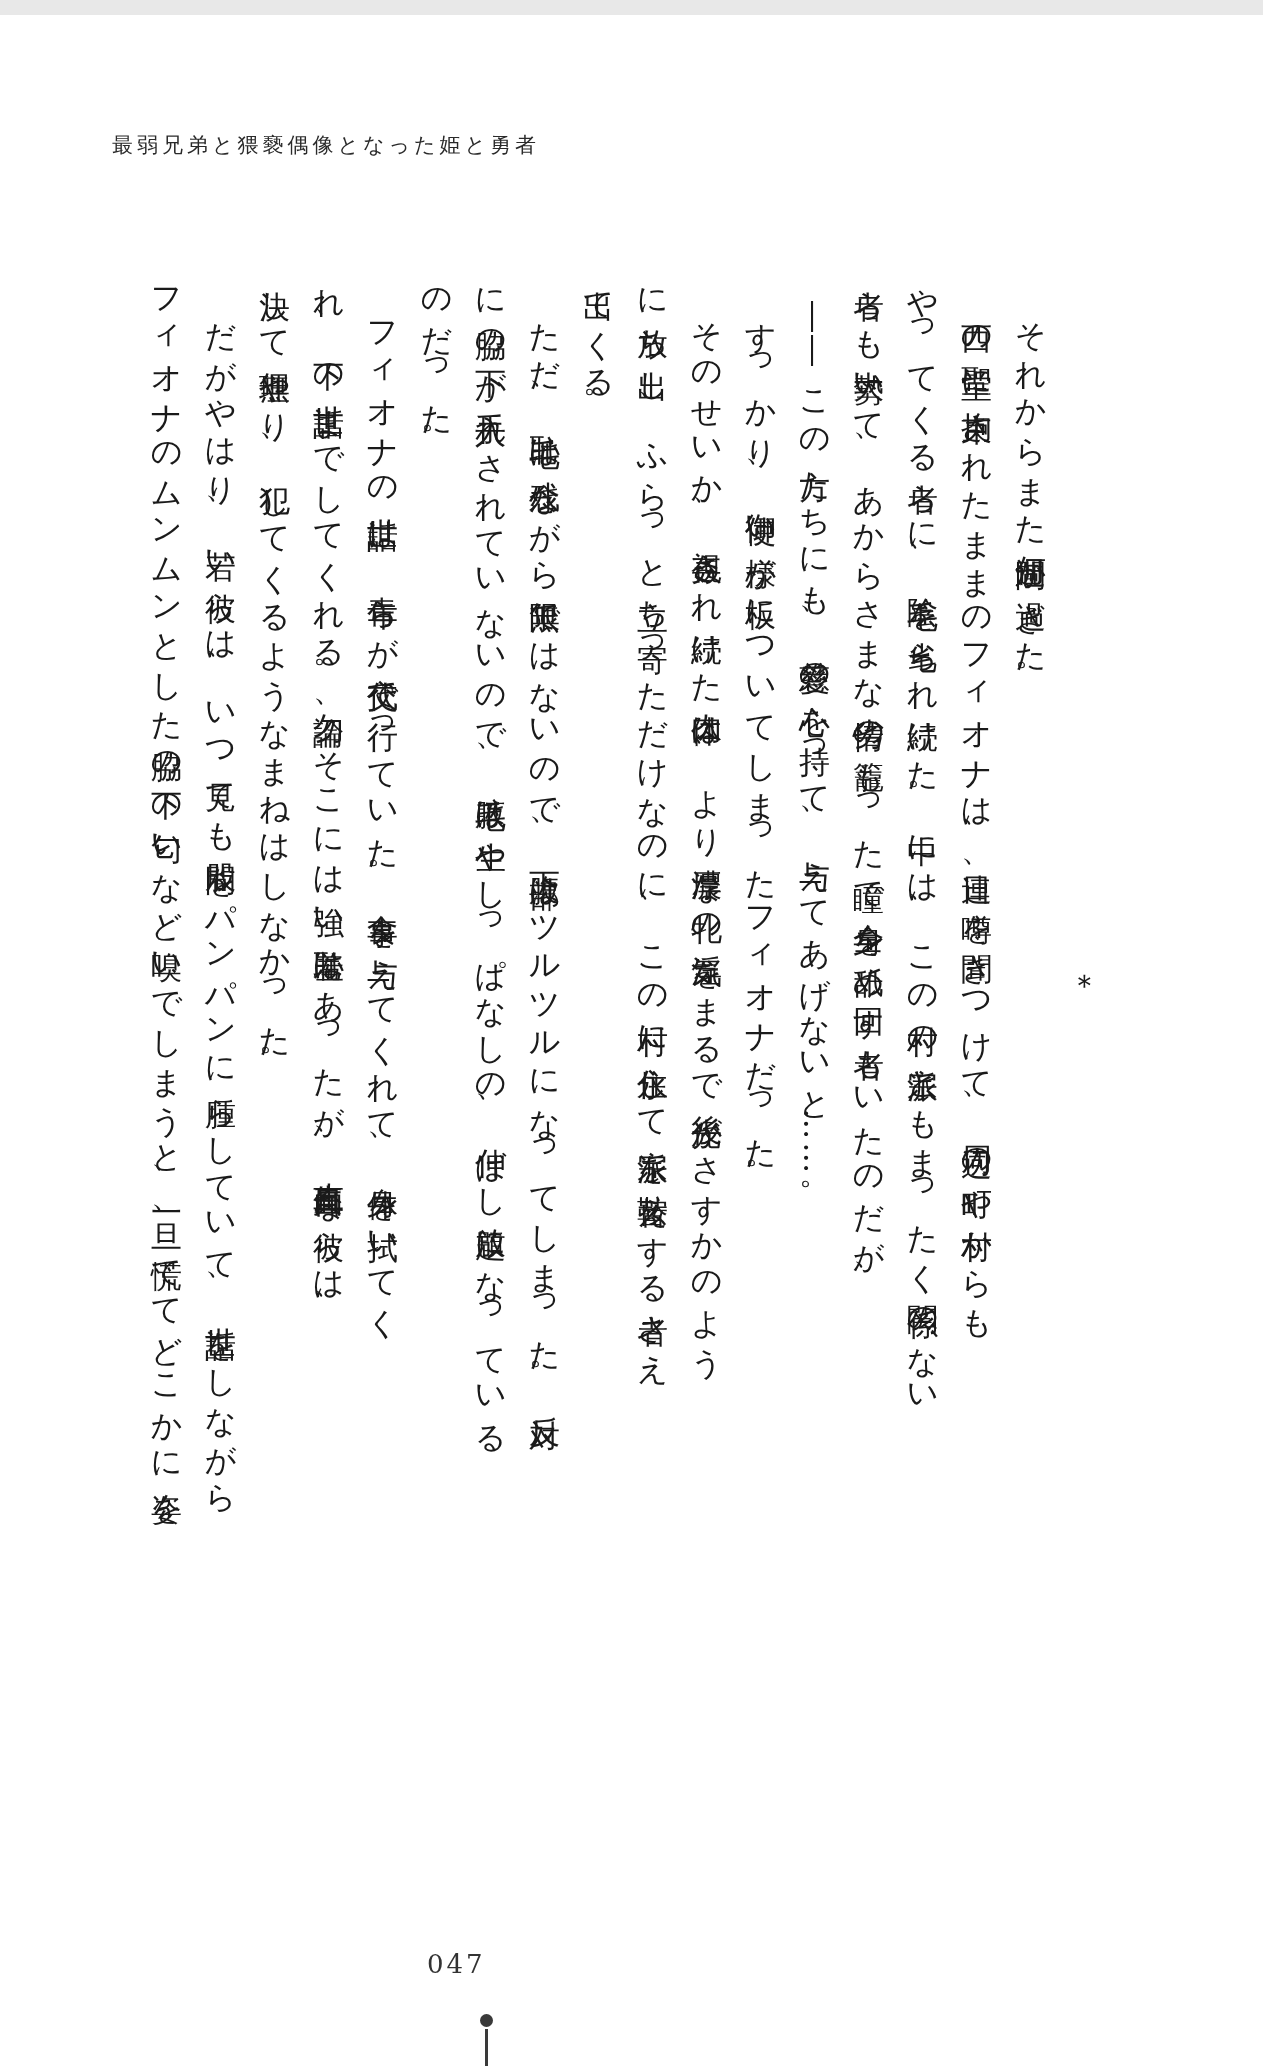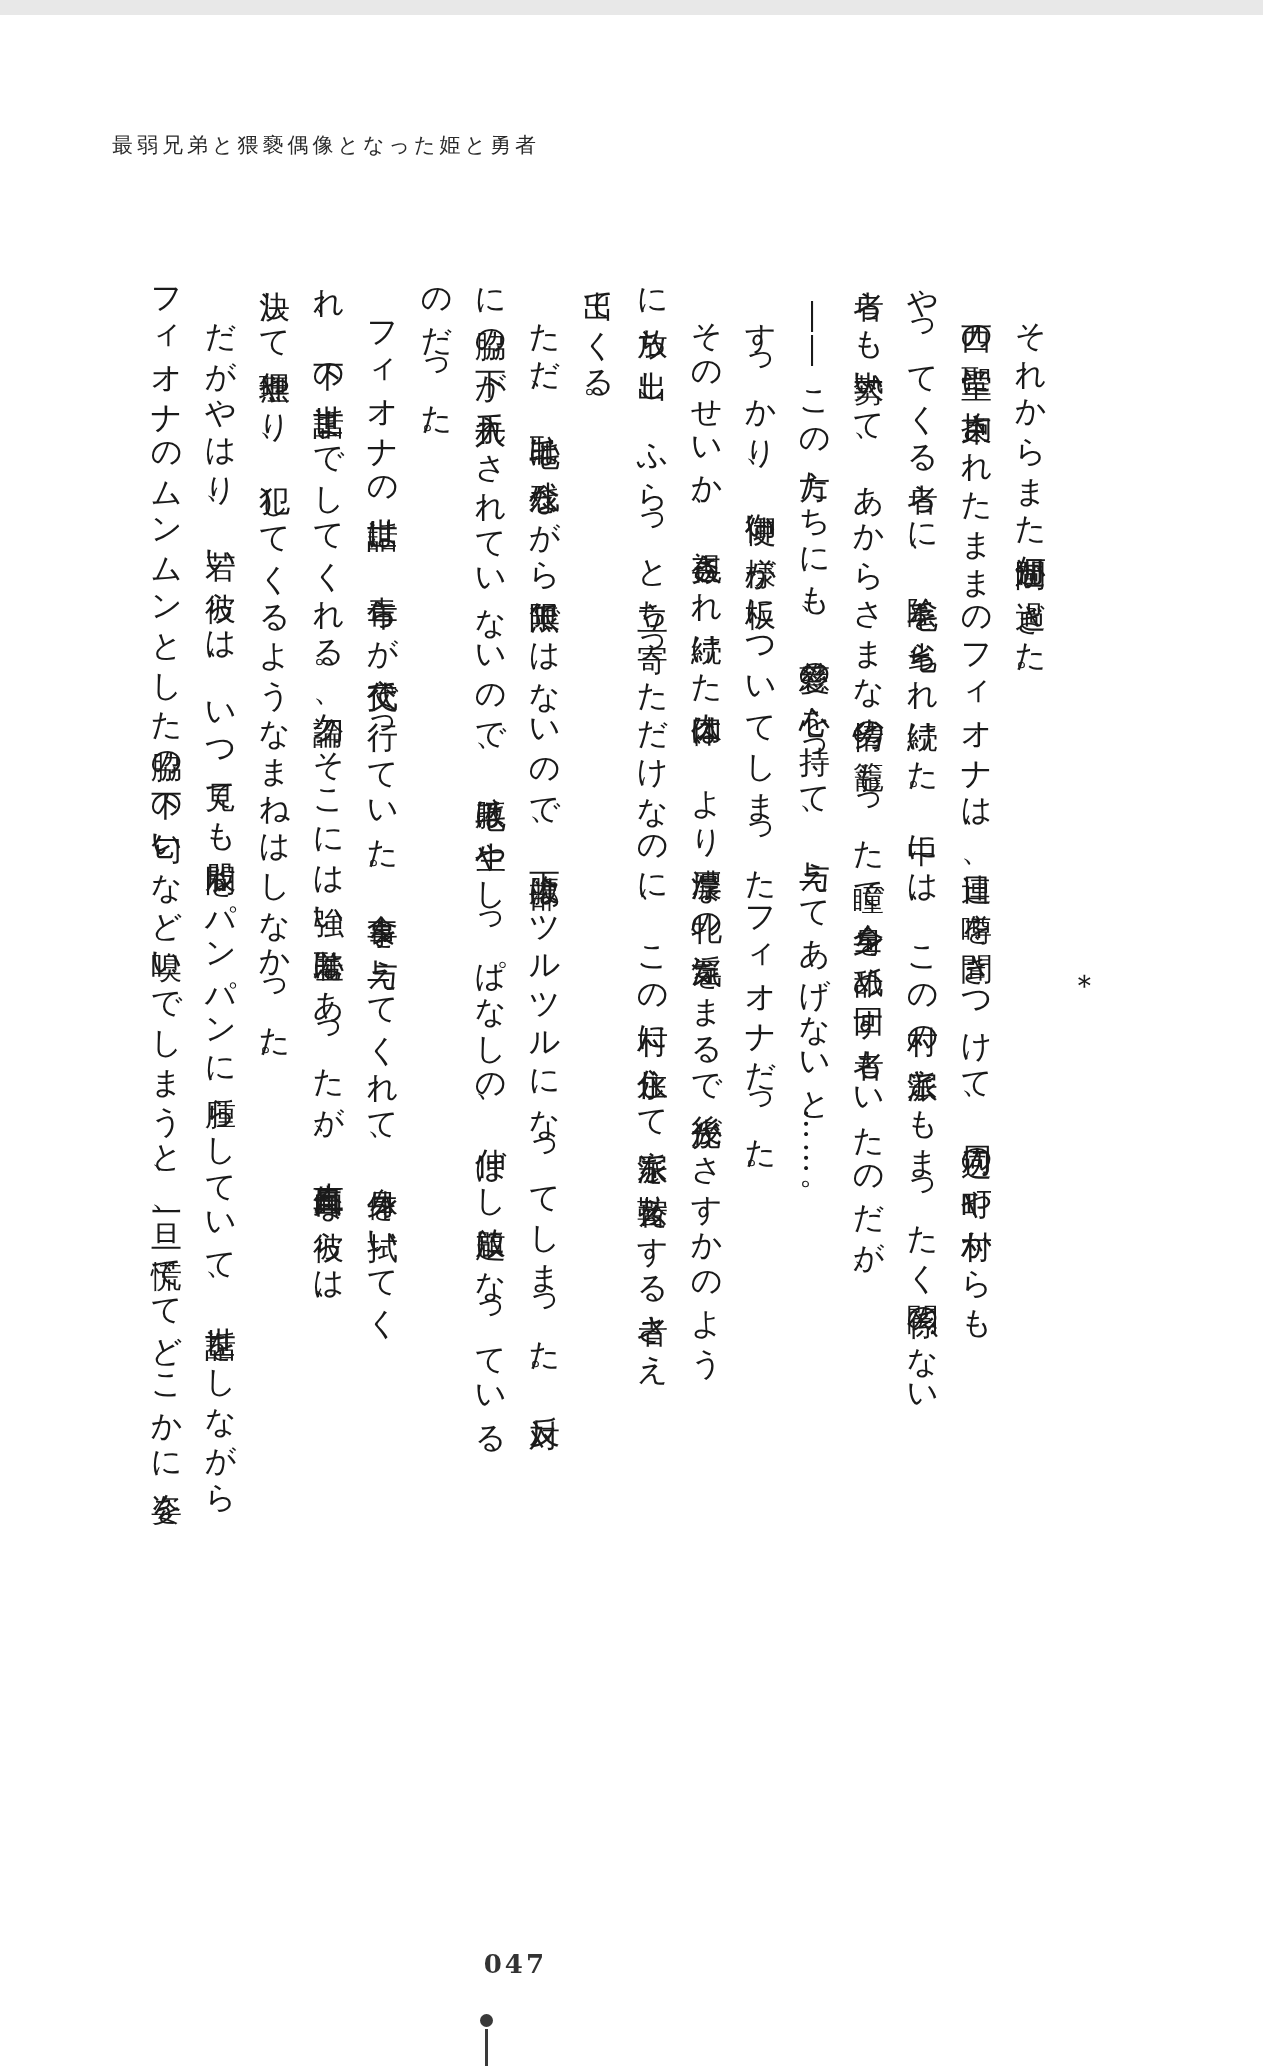--- a/index.html
+++ b/index.html
@@ -38,25 +38,24 @@
     white-space: nowrap;
   }
   .vline { margin: 0; padding: 0; }
   .vline.separator { padding-top: 686px; }  
   
   .page-number {
     position: absolute;
     top: 1934px;
     left: 427px;
     width: 120px;
-    text-align: right;
+    text-align: left;
     font-size: 26px;
     letter-spacing: 3px;
     color: #333333;
-    font-weight: bold;
   }
   .footer-dot {
     position: absolute;
     top: 1999px;
     left: 480px;
     width: 13px;
     height: 13px;
     border-radius: 50%;
     background: #3a3a3a;
   }

